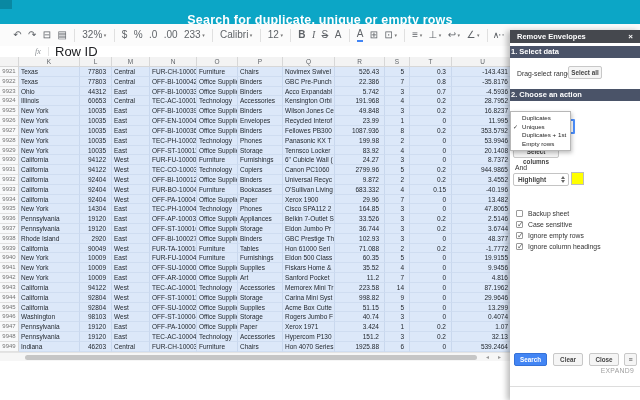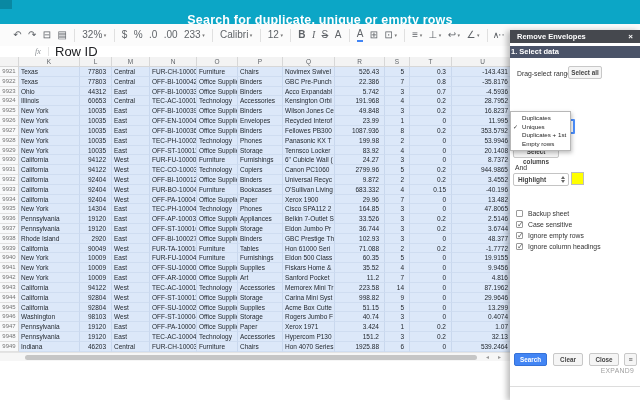--- a/index.html
+++ b/index.html
@@ -649,20 +649,21 @@
   <div class="panel">
     <div class="p-header">
       <span class="t">Remove Envelopes</span>
       <span class="p-close">×</span>
     </div>
 
     <div class="p-section sec1">1. Select data</div>
     <div class="p-drag-label">Drag-select range or</div>
     <div class="p-btn btn-select-all">Select all</div>
 
+    <div class="p-section sec2">2. Choose an action</div>
     <div class="action-select"></div>
     <div class="p-popup" id="action-popup">
         <div class="opt">Duplicates</div>
         <div class="opt"><span class="chk">✓</span>Uniques</div>
         <div class="opt">Duplicates + 1st</div>
         <div class="opt">Empty rows</div>
       </div>
     <div class="p-btn btn-select-columns">Select columns</div>
 
     <div class="p-and">And</div>

